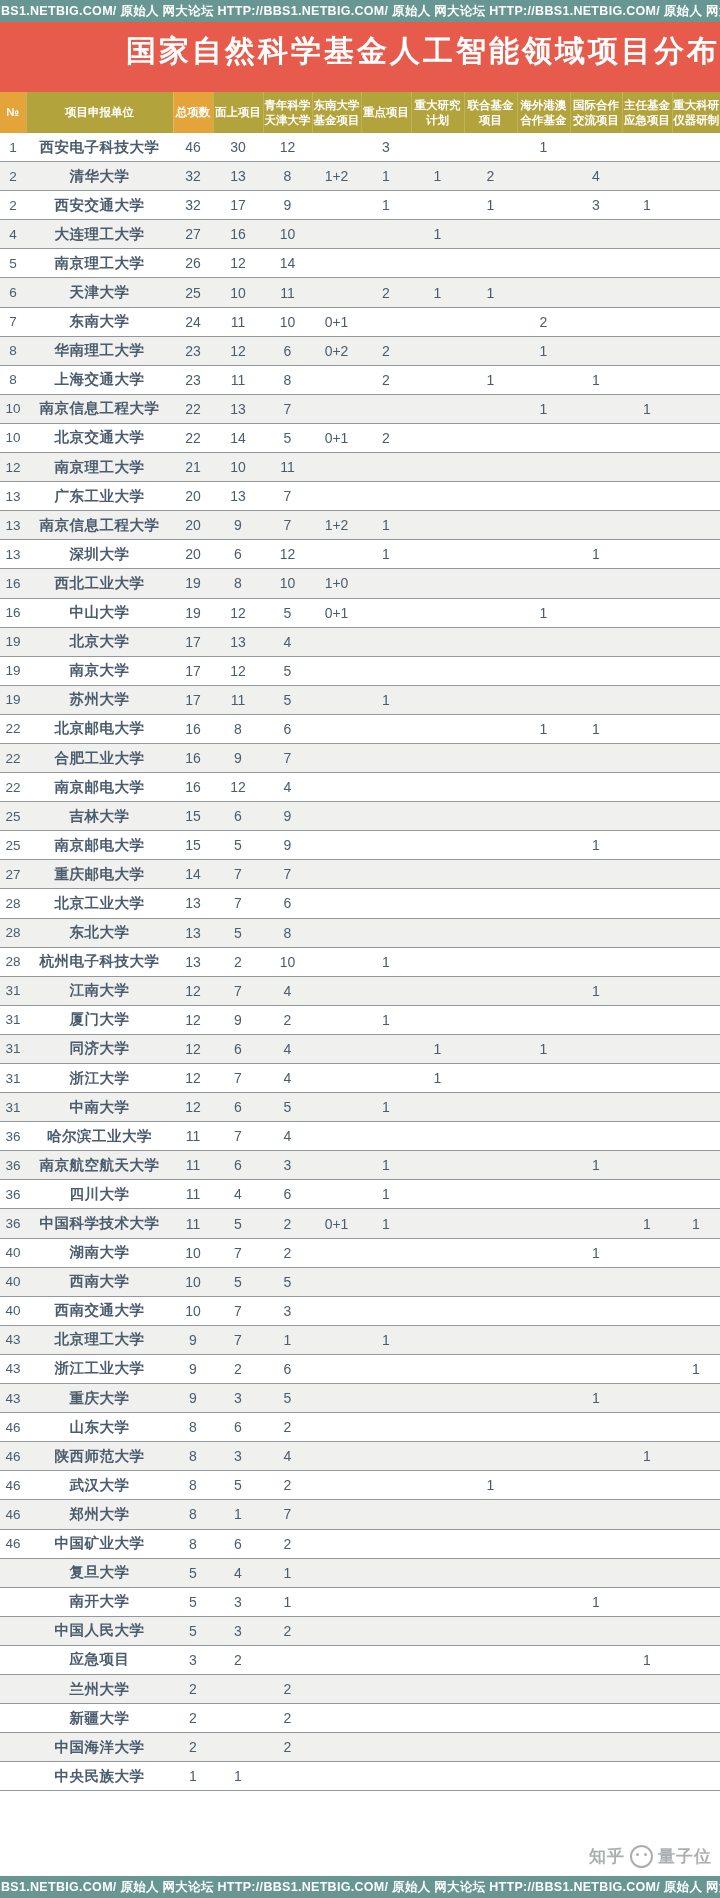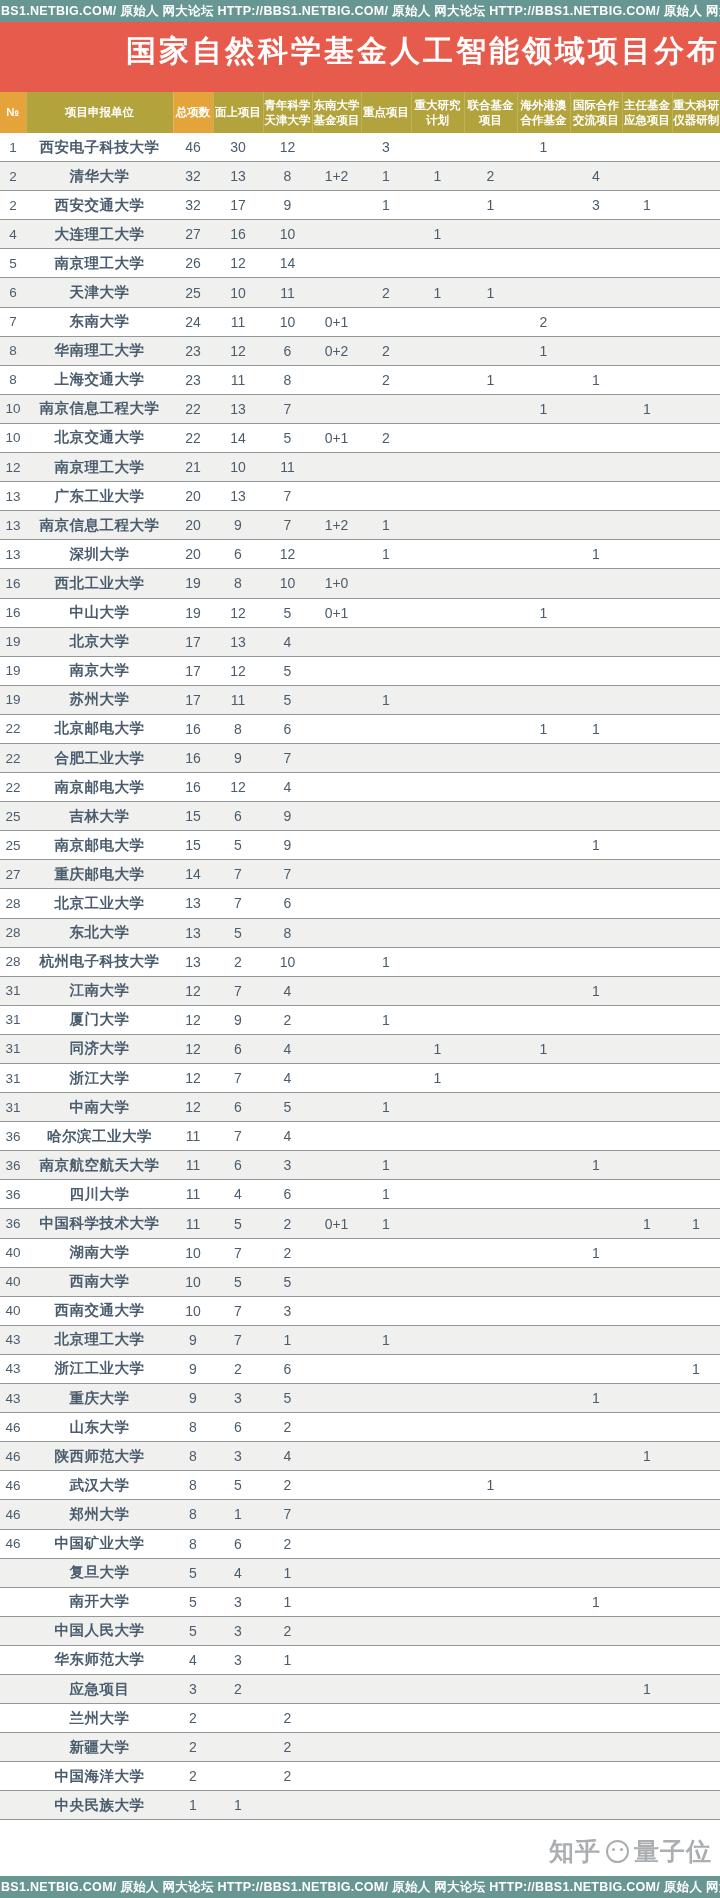--- a/index.html
+++ b/index.html
@@ -33,21 +33,21 @@
   thead th.hl{background:#e4a43a;}
   tbody tr{background:#ffffff;}
   tbody tr:nth-child(even){background:#f0f1ee;}
   tbody td{height:28.1px;padding:0;text-align:center;vertical-align:middle;
            color:#4a5c6d;font-size:14px;border-bottom:1px solid #94989b;}
   tbody td.name{font-weight:bold;font-size:14.5px;letter-spacing:.5px;}
   tbody td.no{font-size:13.5px;}
 
   
   .watermark{position:absolute;right:8px;bottom:30px;display:flex;align-items:center;gap:5px;
-             color:rgba(150,154,156,.8);font-size:25px;font-weight:bold;letter-spacing:1px;justify-content:center;}
+             color:rgba(150,154,156,.8);font-size:17px;font-weight:bold;letter-spacing:1px;justify-content:center;}
   .wm-logo{position:relative;width:19px;height:19px;border:2px solid rgba(150,154,156,.8);
            border-radius:50%;display:inline-block;}
   .wm-logo::before,.wm-logo::after{content:'';position:absolute;top:6px;width:3px;height:3px;
            border-radius:50%;background:rgba(150,154,156,.8);}
   .wm-logo::before{left:4px;}
   .wm-logo::after{right:4px;}
 </style>
 </head>
 <body>
 
@@ -880,35 +880,20 @@
             <td class="num"></td>
             <td class="num"></td>
             <td class="num"></td>
             <td class="num"></td>
             <td class="num"></td>
             <td class="num"></td>
             <td class="num"></td>
           </tr>
           <tr>
             <td class="no"></td>
-            <td class="name">华东师范大学</td>
-            <td class="num">4</td>
-            <td class="num">3</td>
-            <td class="num">1</td>
-            <td class="num"></td>
-            <td class="num"></td>
-            <td class="num"></td>
-            <td class="num"></td>
-            <td class="num"></td>
-            <td class="num"></td>
-            <td class="num"></td>
-            <td class="num"></td>
-          </tr>
-          <tr>
-            <td class="no"></td>
             <td class="name">应急项目</td>
             <td class="num">3</td>
             <td class="num">2</td>
             <td class="num"></td>
             <td class="num"></td>
             <td class="num"></td>
             <td class="num"></td>
             <td class="num"></td>
             <td class="num"></td>
             <td class="num"></td>

